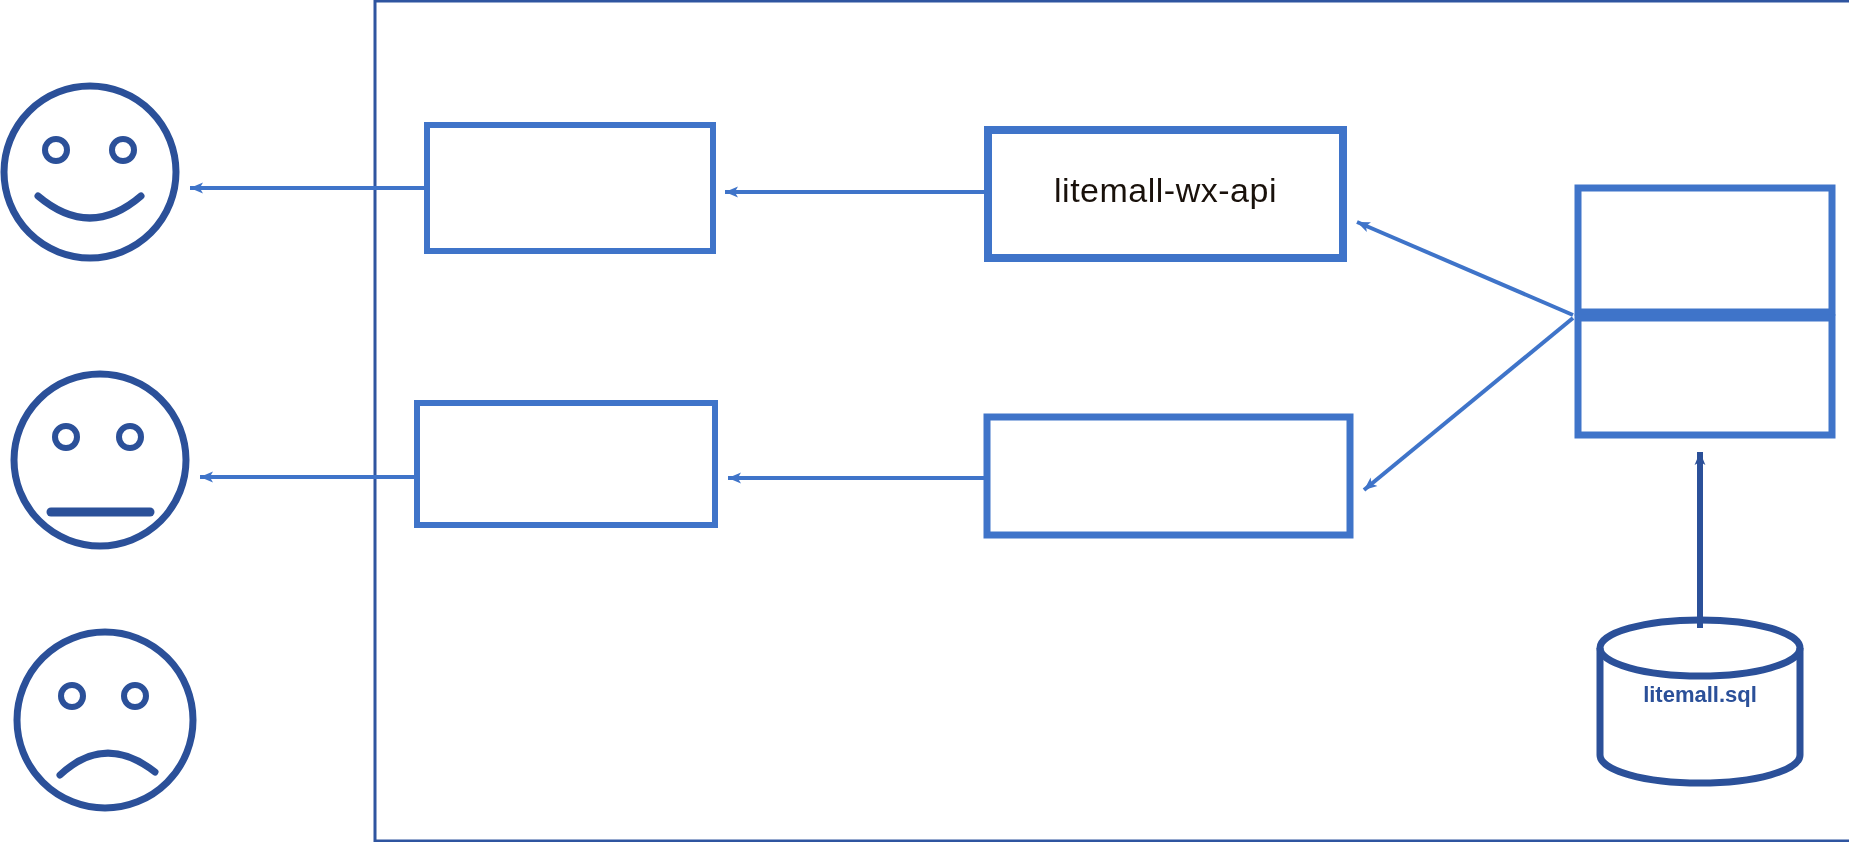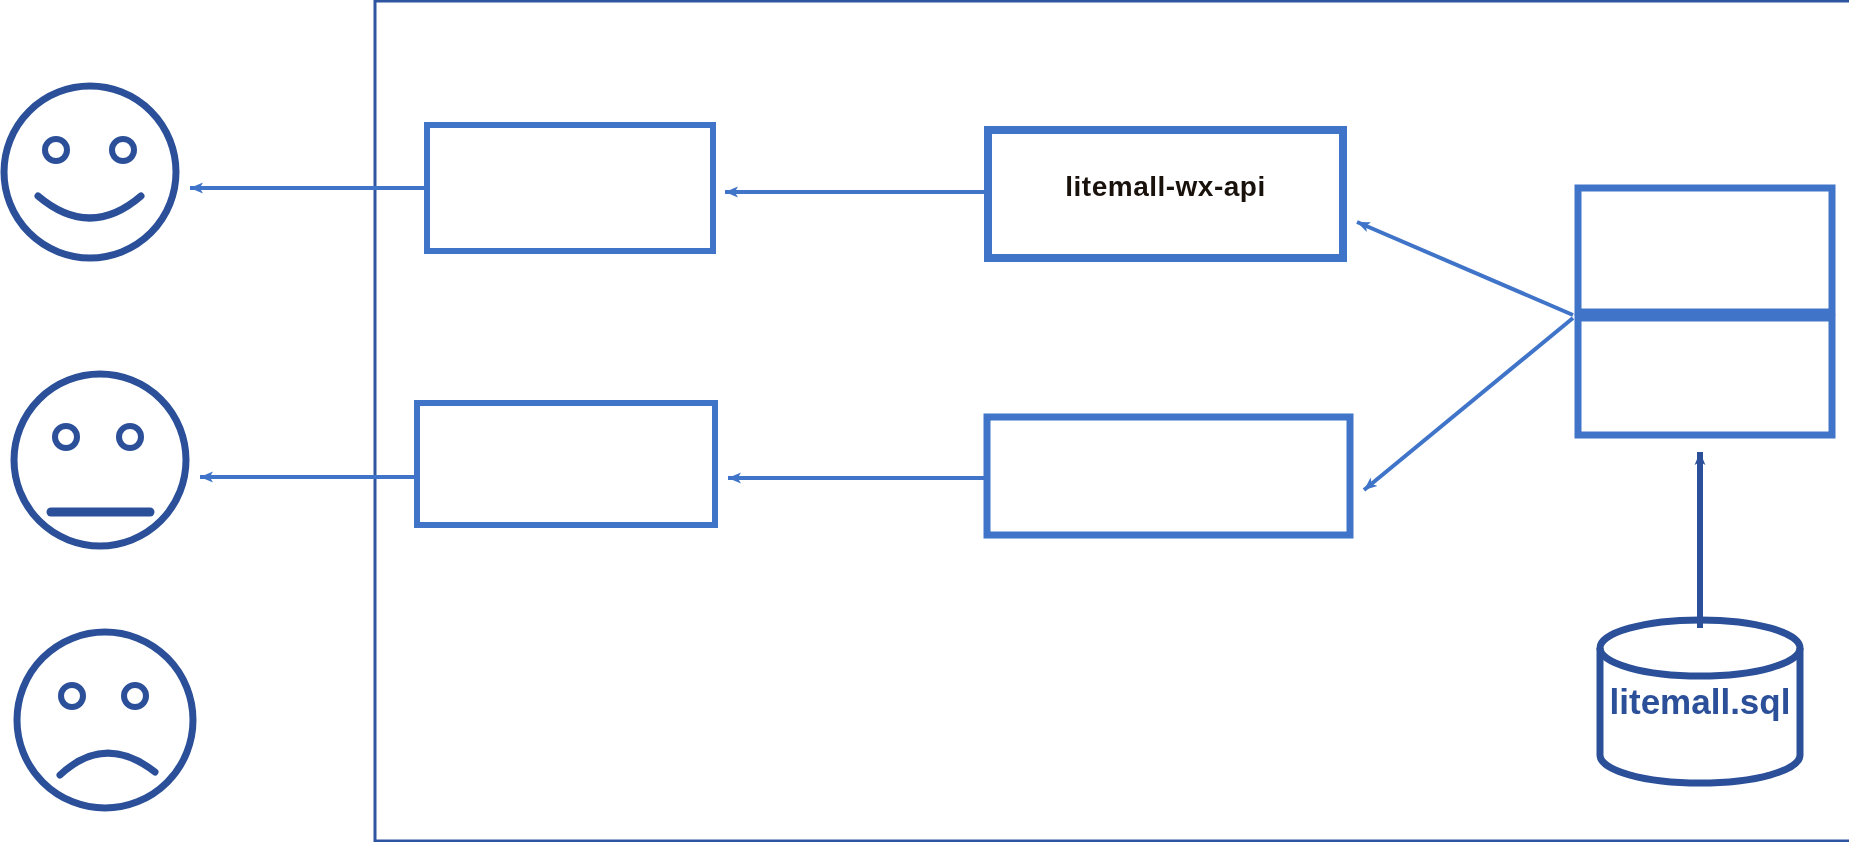--- a/index.html
+++ b/index.html
@@ -26,32 +26,32 @@
   .lbl{
     position:absolute;
     white-space:nowrap;
     pointer-events:none;
   }
   
   #wx-api-label{
     left:988px; top:171px;
     width:355px;
     text-align:center;
-    font-size:28px;
-    font-weight:700;
+    font-size:34px;
+    font-weight:400;
     letter-spacing:0.5px;
     color:#120a04;
     opacity:0.97;
   }
   
   #db-label{
     left:1600px; top:682px;
     width:200px;
     text-align:center;
-    font-size:35px;
+    font-size:22px;
     font-weight:700;
     color:#2b5099;
   }
 </style>
 </head>
 <body>
 
 <div id="stage">
 
   <svg id="diagram-svg" viewBox="0 0 1849 842">

